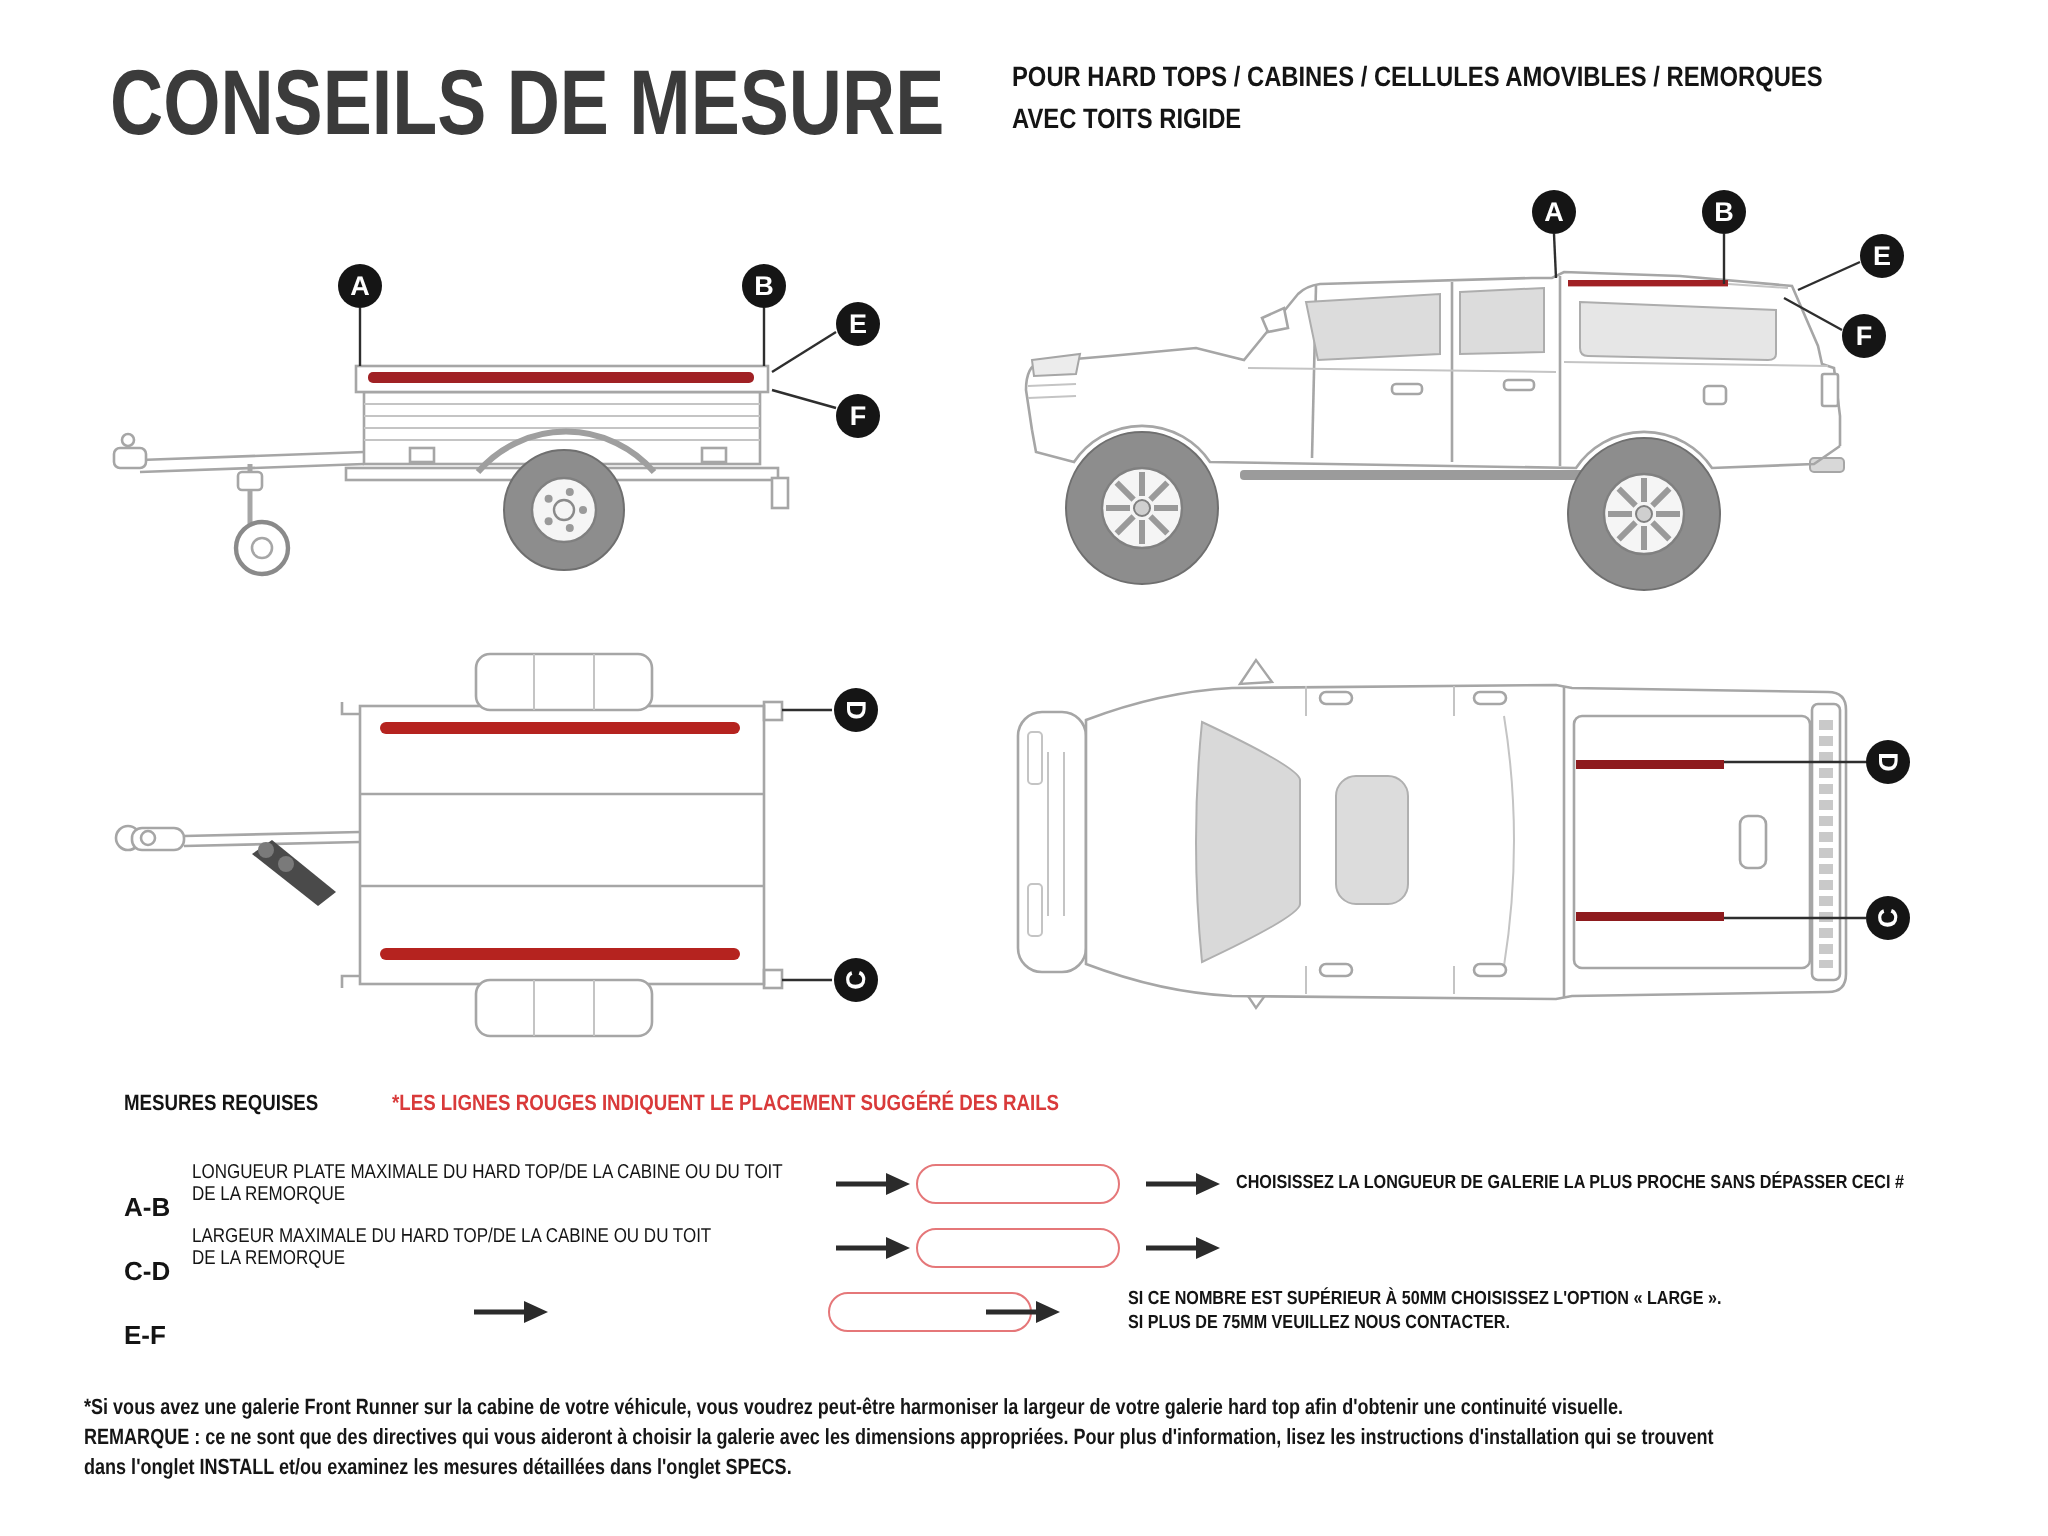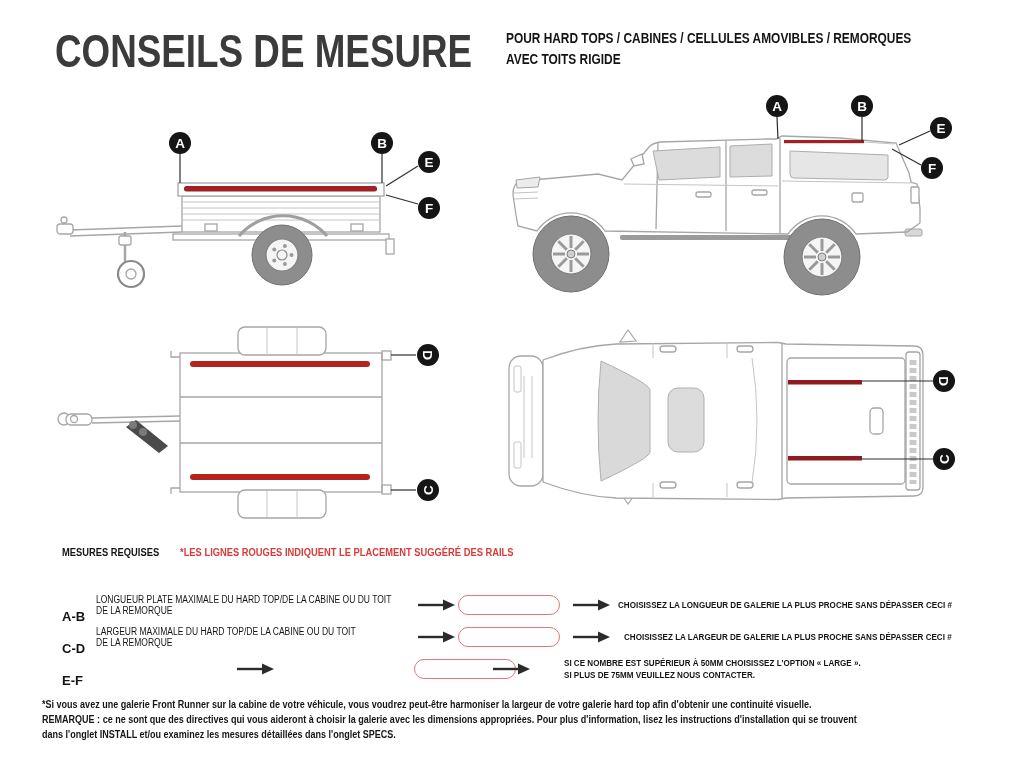--- a/index.html
+++ b/index.html
@@ -24,23 +24,23 @@
 
   svg .ln{stroke:#a6a6a6;stroke-width:1.3;fill:none;}
   svg .lnthin{stroke:#c4c4c4;stroke-width:1;fill:none;}
   svg .fillw{fill:#ffffff;}
   svg .glass{fill:#dcdcdc;stroke:#adadad;stroke-width:1;}
   svg .leader{stroke:#2e2e2e;stroke-width:1.2;fill:none;}
   svg .badge{fill:#151515;}
   svg .badge-txt{fill:#ffffff;font-family:"Liberation Sans",sans-serif;font-weight:700;font-size:13.5px;text-anchor:middle;}
 
   .measures{left:40px;top:546px;width:970px;}
-  .m-head{position:relative;height:16px;margin-bottom:23px;}
+  .m-head{position:relative;height:16px;margin-bottom:10px;}
   .m-head .req{position:absolute;left:22px;top:0;font-size:11px;font-weight:700;color:#141414;}
-  .m-head .note{position:absolute;left:140px;top:0;font-size:11px;font-weight:700;color:#d93a3a;text-align:right;}
+  .m-head .note{position:absolute;left:156px;top:0;font-size:11px;font-weight:700;color:#d93a3a;text-align:right;}
   .mrow{
     display:grid;grid-template-columns:34px 318px 44px 106px 54px auto;
     align-items:center;height:32px;padding-left:22px;
   }
   .mlabel{font-size:13px;font-weight:700;color:#141414;margin-top:24px;}
   .mdesc{font-size:10px;line-height:11px;font-weight:400;color:#141414;}
   .pill{
     width:100px;height:18px;border:1.3px solid #e57779;border-radius:10px;
     background:#ffffff;font-size:10px;line-height:18px;text-align:center;color:#1b1b1b;
   }
@@ -314,23 +314,20 @@
           <polygon points="26,0.5 38,6 26,11.5" fill="#2b2b2b"></polygon>
         </svg>
     </div>
     <div class="pill"></div>
     <div class="arrow-cell">
       <svg width="38" height="12" viewBox="0 0 38 12">
           <line x1="1" y1="6" x2="26" y2="6" stroke="#2b2b2b" stroke-width="2.4"></line>
           <polygon points="26,0.5 38,6 26,11.5" fill="#2b2b2b"></polygon>
         </svg>
     </div>
-    <div class="minstr">
-      <span class="cx">CHOISISSEZ LA LARGEUR DE GALERIE LA PLUS PROCHE SANS DÉPASSER CECI #</span>
-    </div>
   </div>
 
   <div class="mrow">
     <div class="mlabel">E-F</div>
     <div class="arrow-cell">
       <svg width="38" height="12" viewBox="0 0 38 12">
           <line x1="1" y1="6" x2="26" y2="6" stroke="#2b2b2b" stroke-width="2.4"></line>
           <polygon points="26,0.5 38,6 26,11.5" fill="#2b2b2b"></polygon>
         </svg>
     </div>

